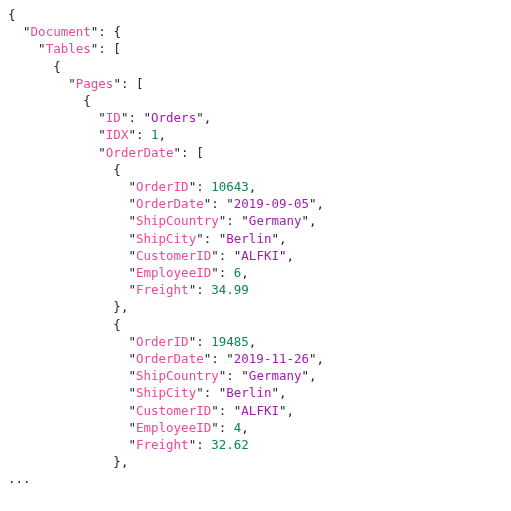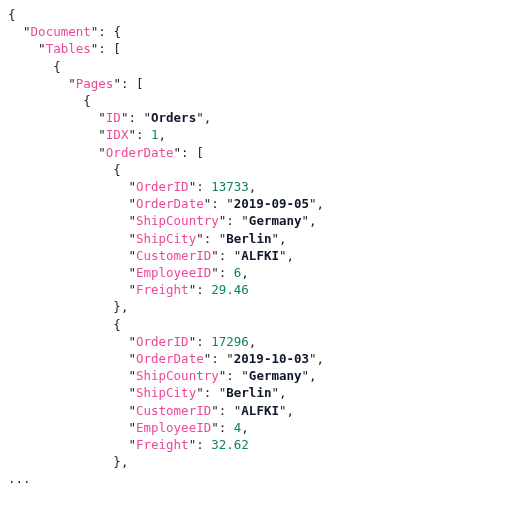--- a/index.html
+++ b/index.html
@@ -14,46 +14,46 @@
     margin: 0;
     padding: 6px 8px 0 8px;
     font-family: Consolas, Menlo, "DejaVu Sans Mono", "Courier New", monospace;
     font-size: 12.5px;
     line-height: 17.2px;
     white-space: pre;
     color: #1e1e1e;
   }
   .p  { color: #1e1e1e; } 
   .k  { color: #ec4899; text-align: right; } 
-  .s  { color: #0f172a; font-weight: bold; } 
+  .s  { color: #a21caf; } 
   .n  { color: #0c8658; } 
 </style>
 </head>
 <body>
 
 <pre><span class="p">{</span>
   <span class="p">"</span><span class="k">Document</span><span class="p">": {</span>
     <span class="p">"</span><span class="k">Tables</span><span class="p">": [</span>
       <span class="p">{</span>
         <span class="p">"</span><span class="k">Pages</span><span class="p">": [</span>
           <span class="p">{</span>
             <span class="p">"</span><span class="k">ID</span><span class="p">": "</span><span class="s">Orders</span><span class="p">",</span>
             <span class="p">"</span><span class="k">IDX</span><span class="p">": </span><span class="n">1</span><span class="p">,</span>
             <span class="p">"</span><span class="k">OrderDate</span><span class="p">": [</span>
               <span class="p">{</span>
-                <span class="p">"</span><span class="k">OrderID</span><span class="p">": </span><span class="n">13733</span><span class="p">,</span>
+                <span class="p">"</span><span class="k">OrderID</span><span class="p">": </span><span class="n">10643</span><span class="p">,</span>
                 <span class="p">"</span><span class="k">OrderDate</span><span class="p">": "</span><span class="s">2019-09-05</span><span class="p">",</span>
                 <span class="p">"</span><span class="k">ShipCountry</span><span class="p">": "</span><span class="s">Germany</span><span class="p">",</span>
                 <span class="p">"</span><span class="k">ShipCity</span><span class="p">": "</span><span class="s">Berlin</span><span class="p">",</span>
                 <span class="p">"</span><span class="k">CustomerID</span><span class="p">": "</span><span class="s">ALFKI</span><span class="p">",</span>
                 <span class="p">"</span><span class="k">EmployeeID</span><span class="p">": </span><span class="n">6</span><span class="p">,</span>
-                <span class="p">"</span><span class="k">Freight</span><span class="p">": </span><span class="n">29.46</span>
+                <span class="p">"</span><span class="k">Freight</span><span class="p">": </span><span class="n">34.99</span>
               <span class="p">},</span>
               <span class="p">{</span>
-                <span class="p">"</span><span class="k">OrderID</span><span class="p">": </span><span class="n">17296</span><span class="p">,</span>
-                <span class="p">"</span><span class="k">OrderDate</span><span class="p">": "</span><span class="s">2019-10-03</span><span class="p">",</span>
+                <span class="p">"</span><span class="k">OrderID</span><span class="p">": </span><span class="n">19485</span><span class="p">,</span>
+                <span class="p">"</span><span class="k">OrderDate</span><span class="p">": "</span><span class="s">2019-11-26</span><span class="p">",</span>
                 <span class="p">"</span><span class="k">ShipCountry</span><span class="p">": "</span><span class="s">Germany</span><span class="p">",</span>
                 <span class="p">"</span><span class="k">ShipCity</span><span class="p">": "</span><span class="s">Berlin</span><span class="p">",</span>
                 <span class="p">"</span><span class="k">CustomerID</span><span class="p">": "</span><span class="s">ALFKI</span><span class="p">",</span>
                 <span class="p">"</span><span class="k">EmployeeID</span><span class="p">": </span><span class="n">4</span><span class="p">,</span>
                 <span class="p">"</span><span class="k">Freight</span><span class="p">": </span><span class="n">32.62</span>
               <span class="p">},</span>
 <span class="p">...</span></pre>
 
 </body></html>

